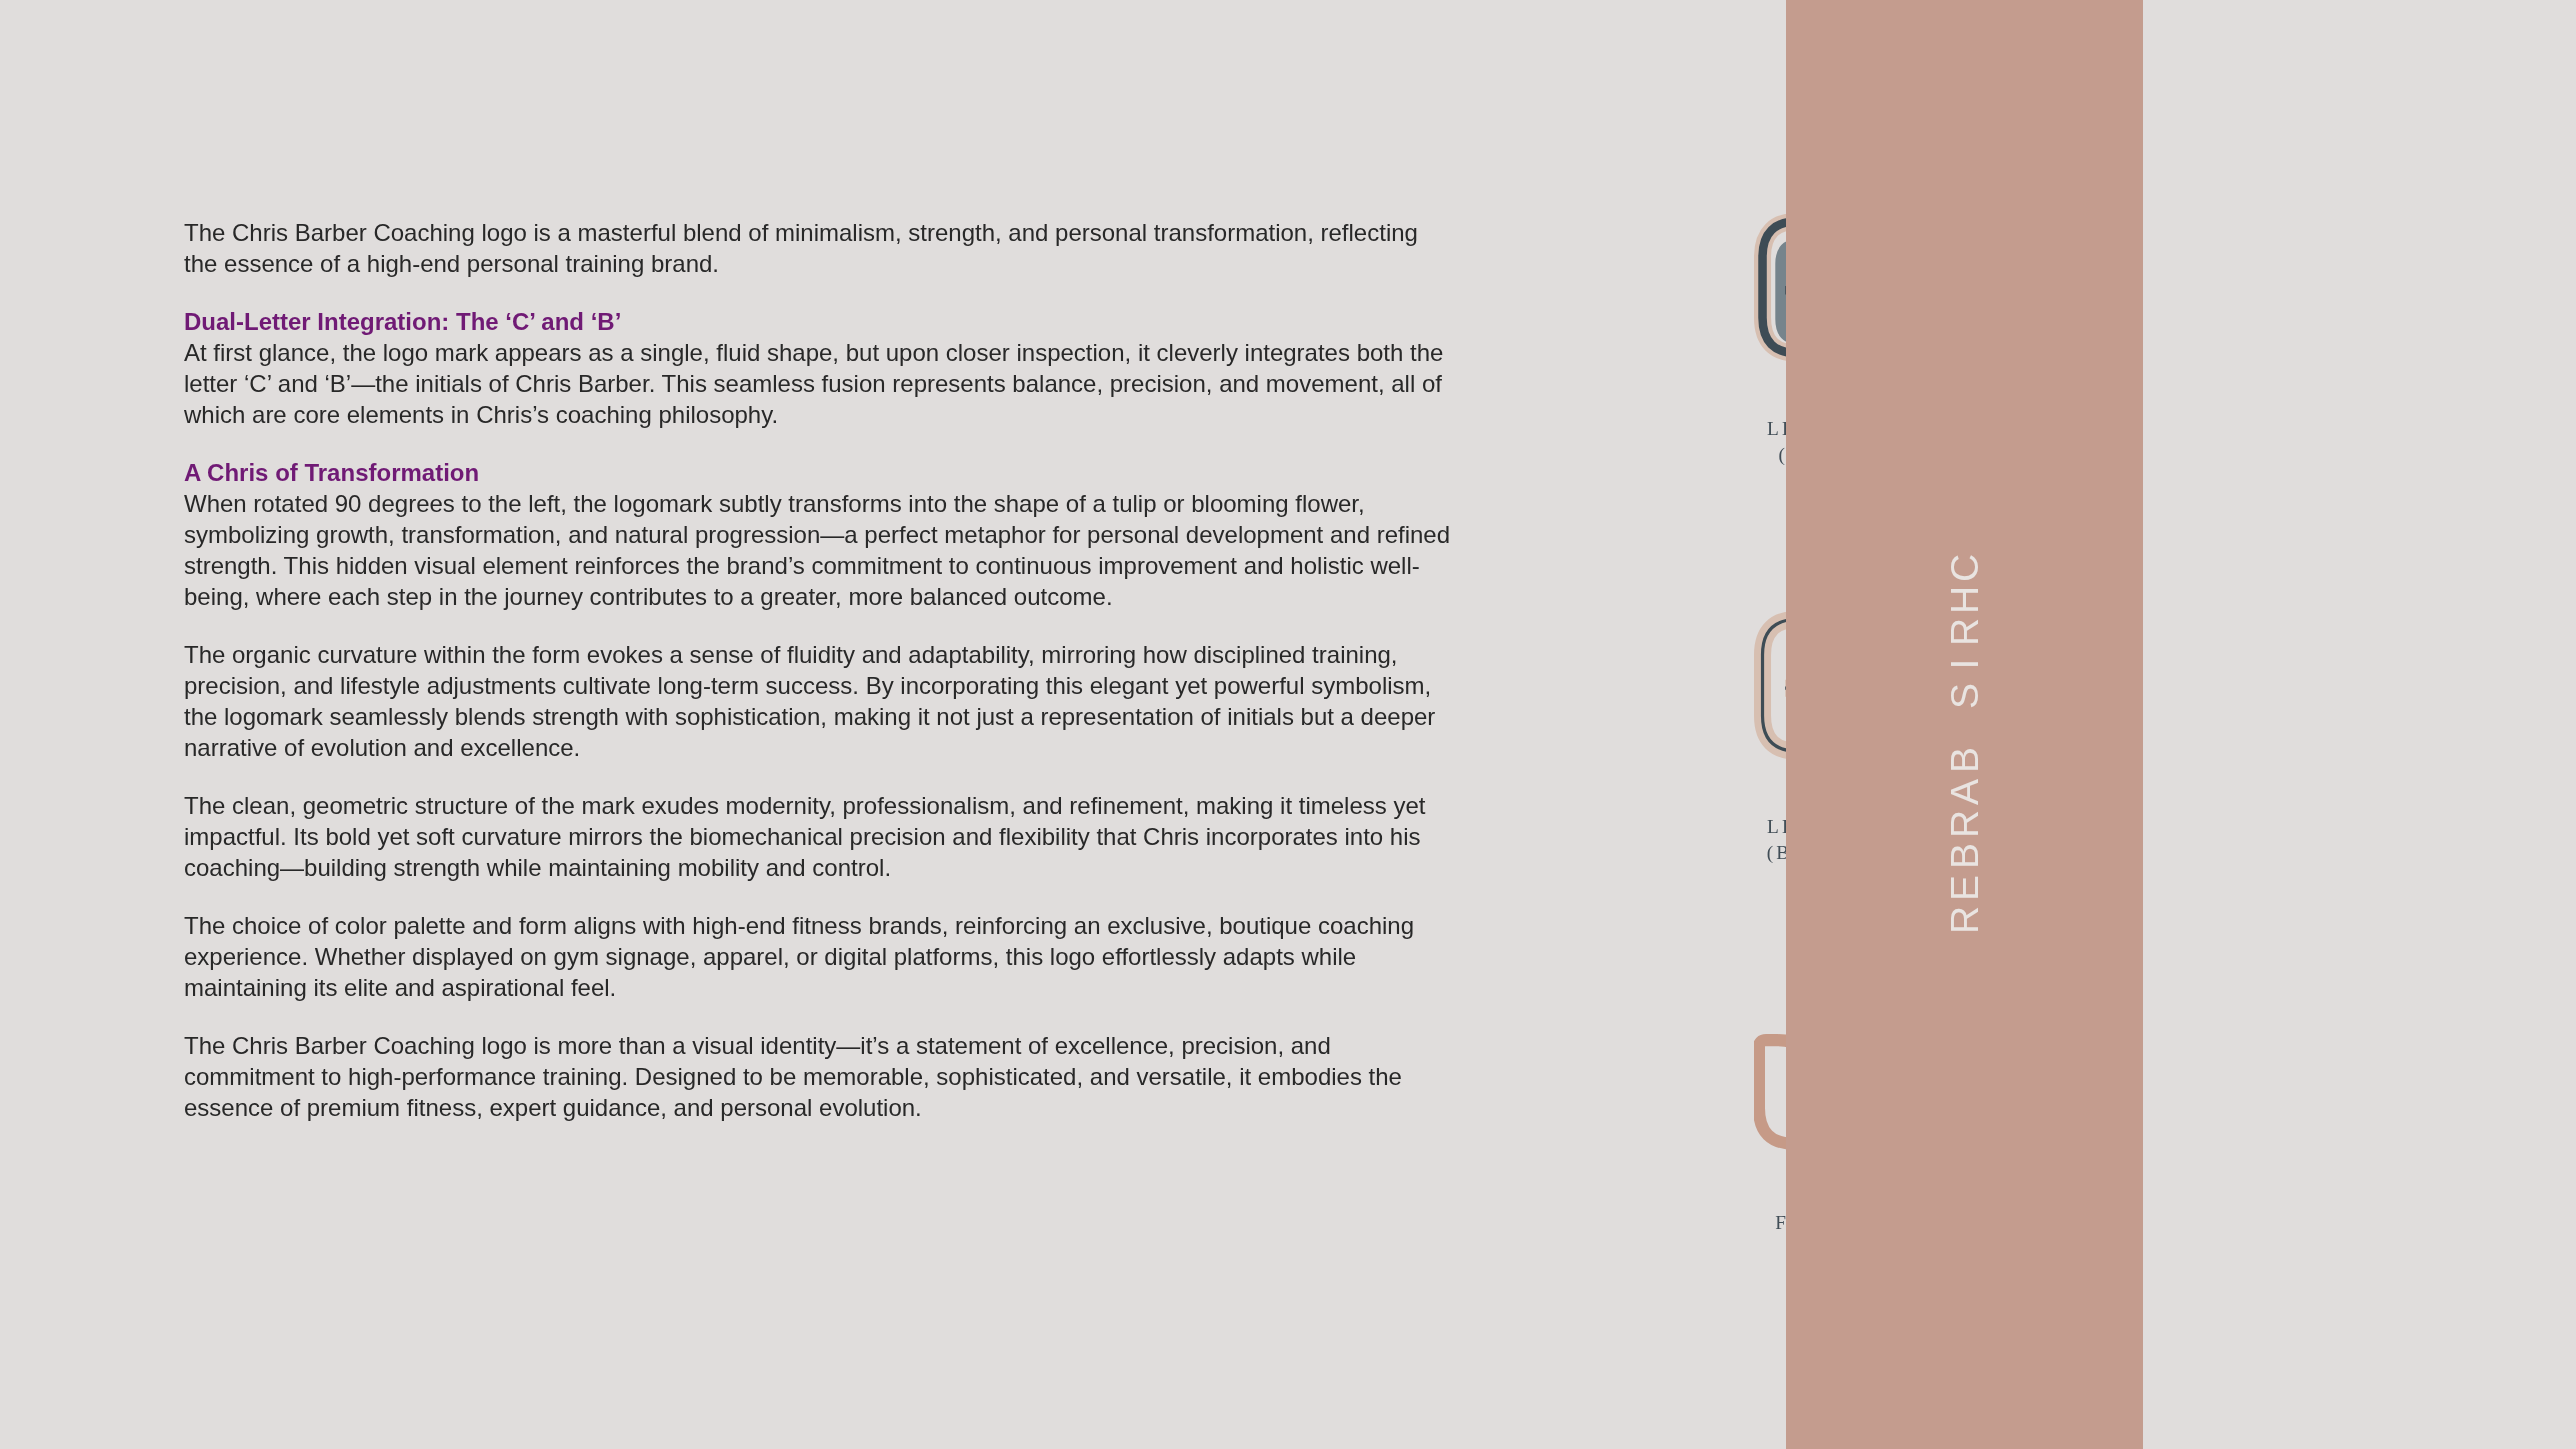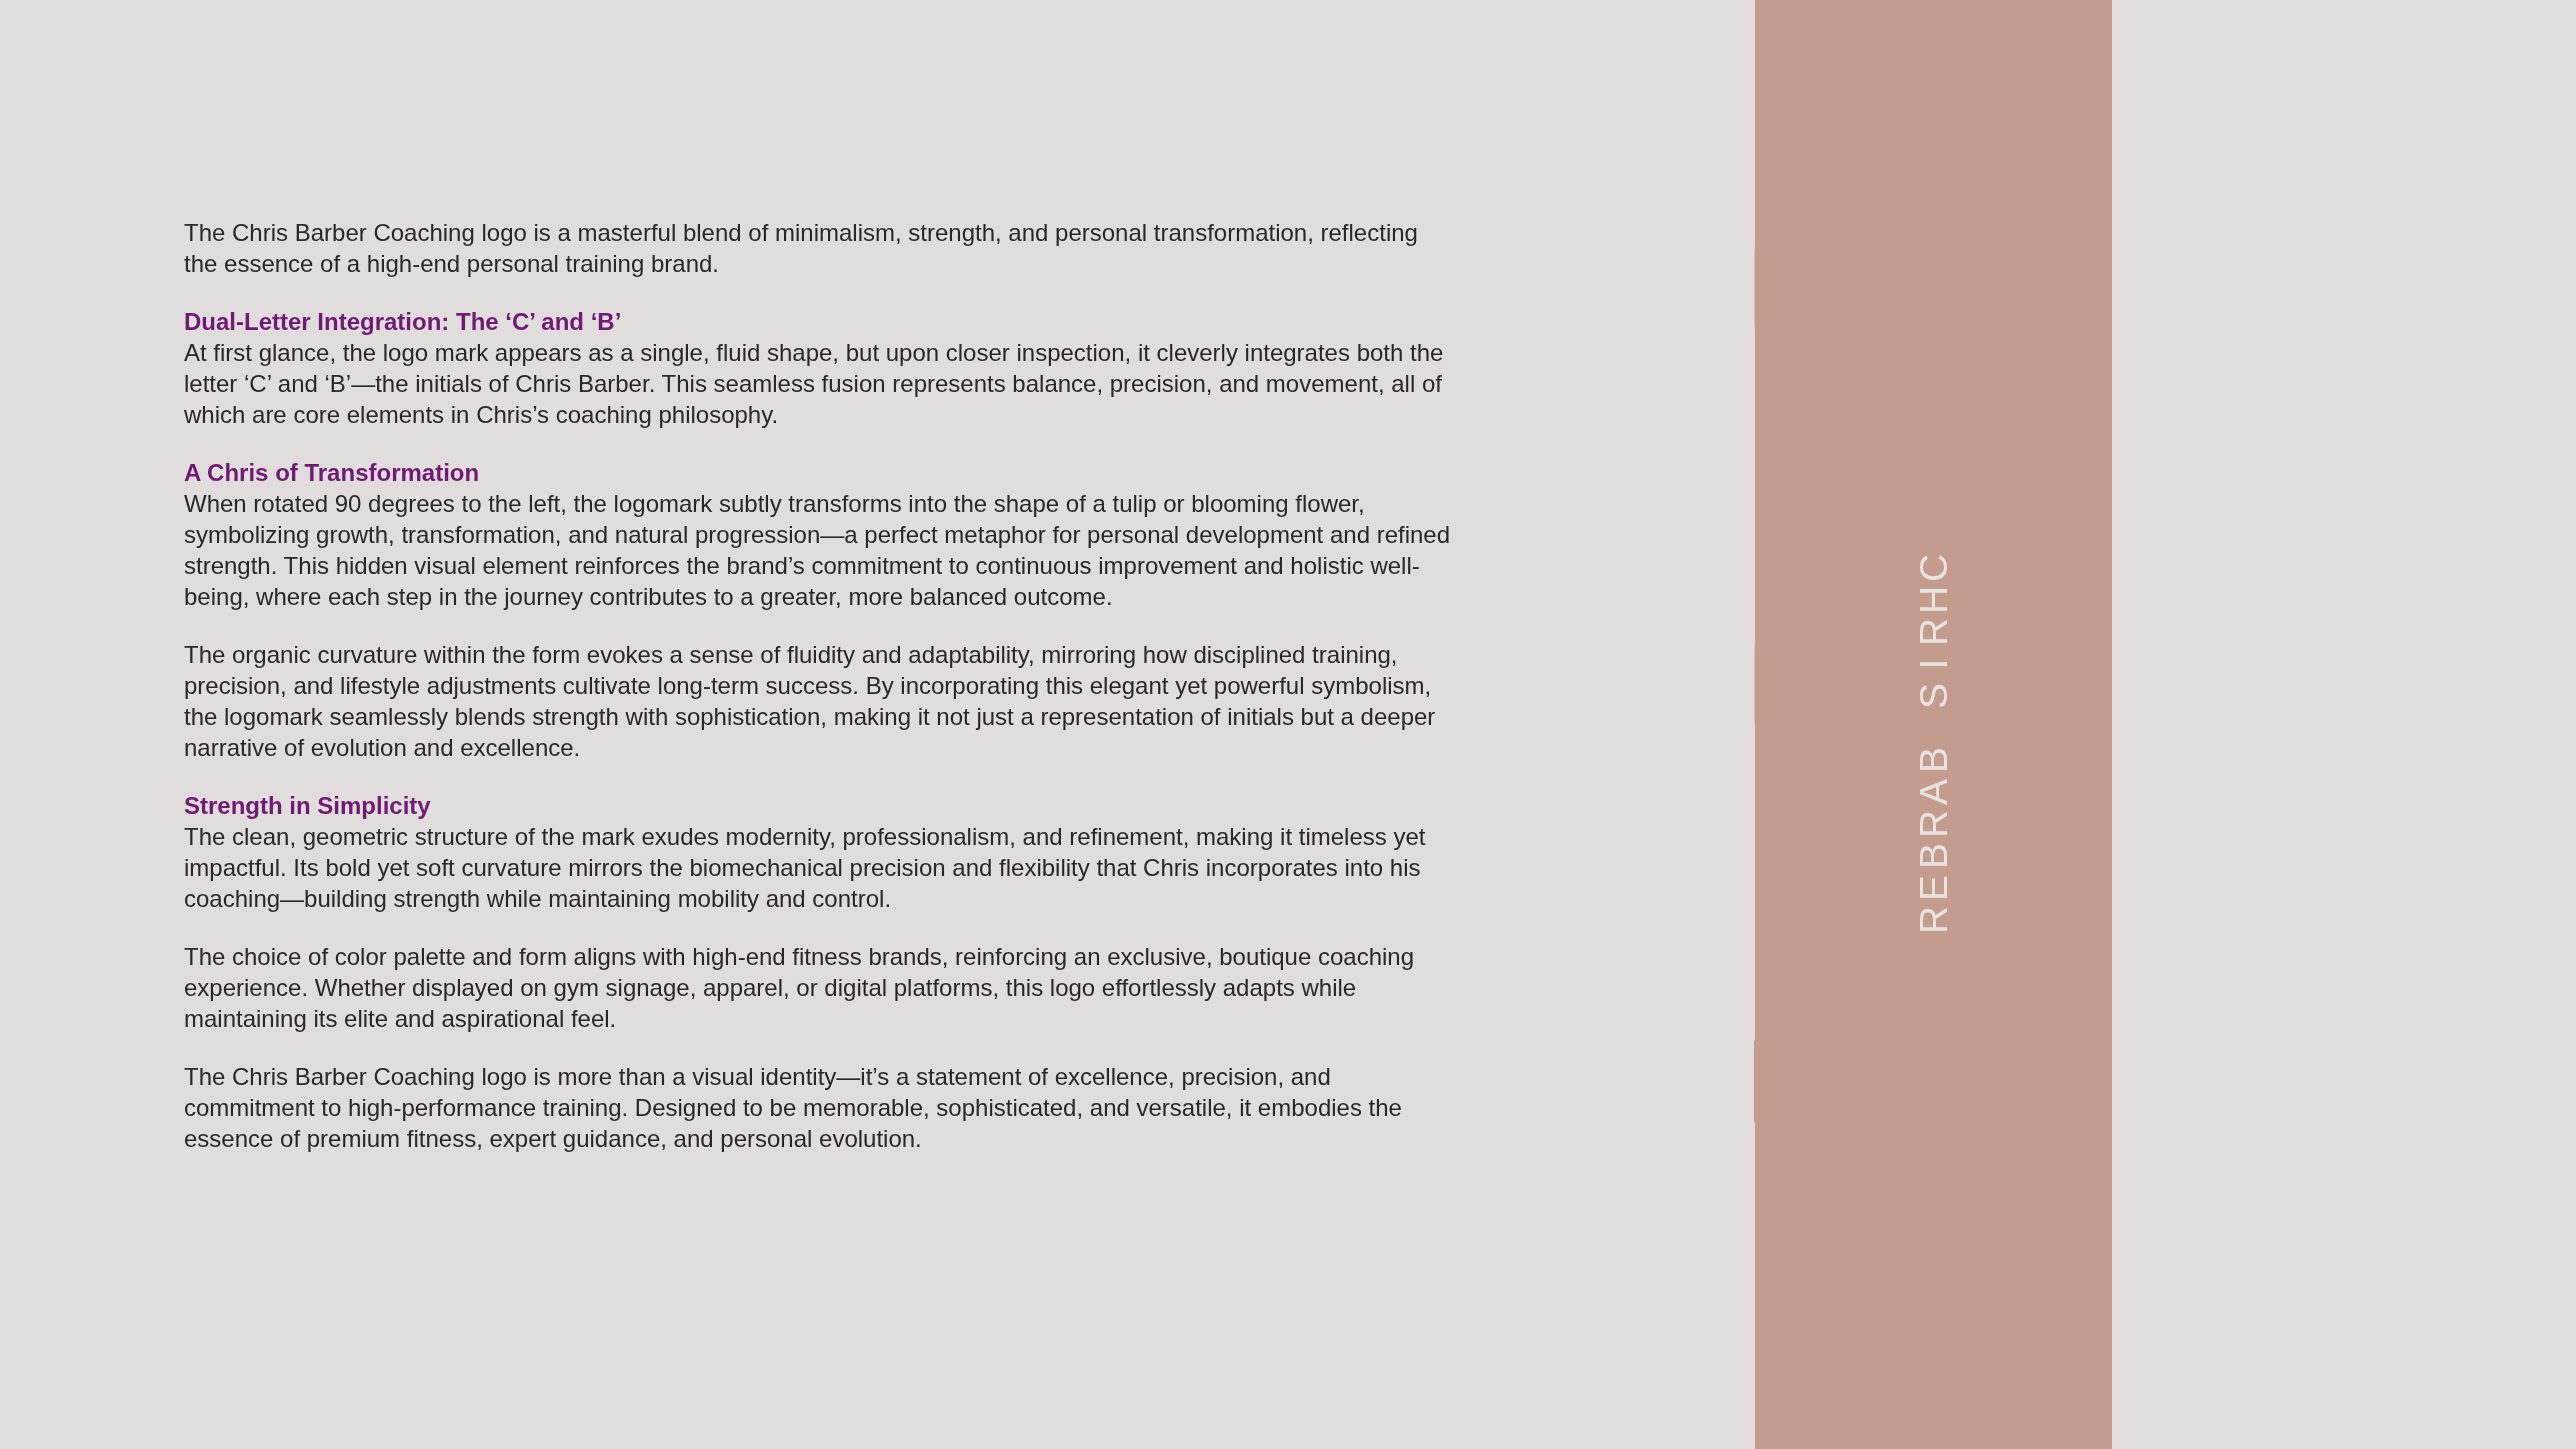--- a/index.html
+++ b/index.html
@@ -8,20 +8,21 @@
     overflow: hidden;
     background: #e0dddc;
   }
   .page {
     position: relative;
     width: 2112px;
     height: 1449px;
     background: #e0dddc;
     font-family: "Liberation Sans", sans-serif;
     overflow: hidden;
+    padding-left: 31px;
   }
 
   
   .article {
     position: absolute;
     left: 184px;
     top: 217px;
     width: 1272px;
     color: #282828;
     font-size: 24px;
@@ -97,21 +98,20 @@
     </defs>
   </svg>
 
   <div class="article">
       <p class="para">The Chris Barber Coaching logo is a masterful blend of minimalism, strength, and personal transformation, reflecting the essence of a high-end personal training brand.</p>
       <p class="head">Dual-Letter Integration: The ‘C’ and ‘B’</p>
       <p class="para">At first glance, the logo mark appears as a single, fluid shape, but upon closer inspection, it cleverly integrates both the letter ‘C’ and ‘B’—the initials of Chris Barber. This seamless fusion represents balance, precision, and movement, all of which are core elements in Chris’s coaching philosophy.</p>
       <p class="head">A Chris of Transformation</p>
       <p class="para">When rotated 90 degrees to the left, the logomark subtly transforms into the shape of a tulip or blooming flower, symbolizing growth, transformation, and natural progression—a perfect metaphor for personal development and refined strength. This hidden visual element reinforces the brand’s commitment to continuous improvement and holistic well-being, where each step in the journey contributes to a greater, more balanced outcome.</p>
       <p class="para">The organic curvature within the form evokes a sense of fluidity and adaptability, mirroring how disciplined training, precision, and lifestyle adjustments cultivate long-term success. By incorporating this elegant yet powerful symbolism, the logomark seamlessly blends strength with sophistication, making it not just a representation of initials but a deeper narrative of evolution and excellence.</p>
-      <p class="head">Strength in Simplicity</p>
       <p class="para">The clean, geometric structure of the mark exudes modernity, professionalism, and refinement, making it timeless yet impactful. Its bold yet soft curvature mirrors the biomechanical precision and flexibility that Chris incorporates into his coaching—building strength while maintaining mobility and control.</p>
       <p class="para">The choice of color palette and form aligns with high-end fitness brands, reinforcing an exclusive, boutique coaching experience. Whether displayed on gym signage, apparel, or digital platforms, this logo effortlessly adapts while maintaining its elite and aspirational feel.</p>
       <p class="para">The Chris Barber Coaching logo is more than a visual identity—it’s a statement of excellence, precision, and commitment to high-performance training. Designed to be memorable, sophisticated, and versatile, it embodies the essence of premium fitness, expert guidance, and personal evolution.</p>
     </div>
 
   <div class="logo-card card-c">
     <svg width="142" height="153" viewBox="0 0 200 215">
       <use href="#mono-outline" fill="none" stroke="#d7bfb1" stroke-width="24"></use>
       <use href="#mono-bar" fill="none" stroke="#d7bfb1" stroke-width="24"></use>
       <use href="#gray-c" fill="#76848c"></use>

